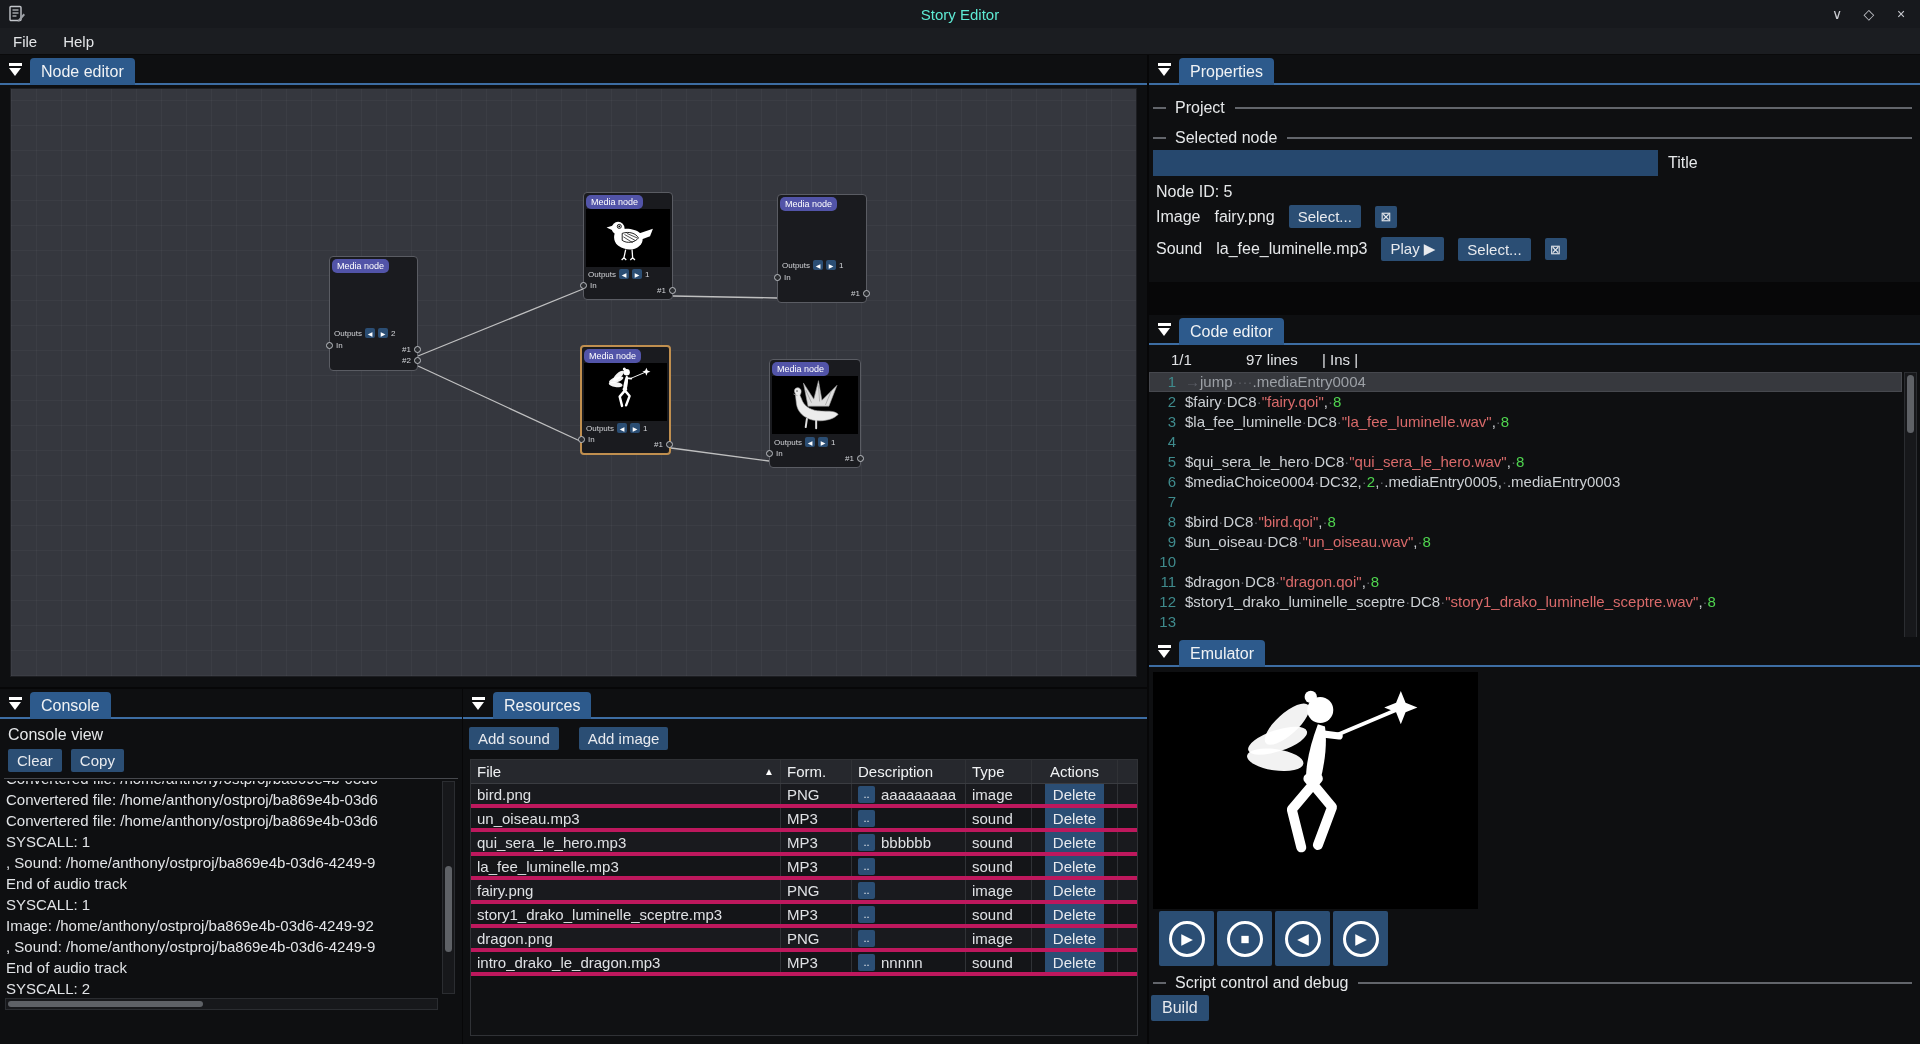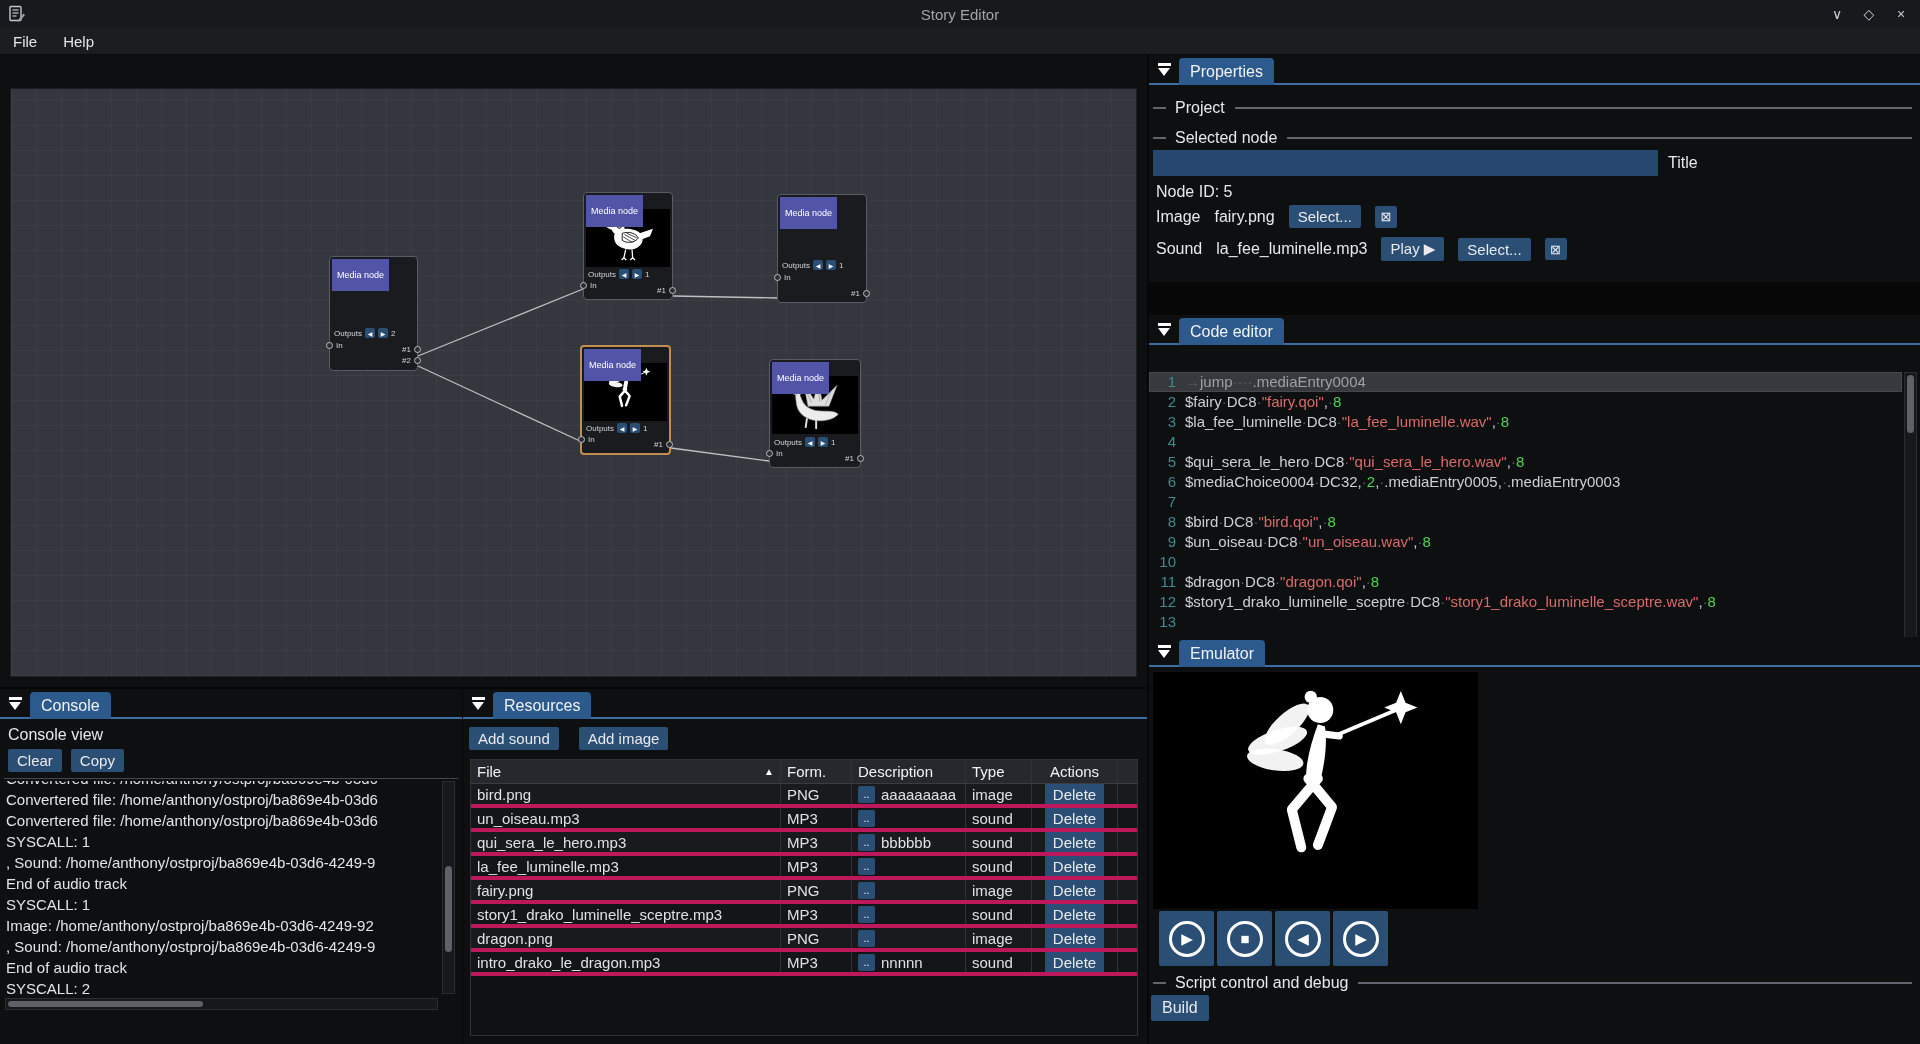--- a/index.html
+++ b/index.html
@@ -3,21 +3,21 @@
 <meta charset="utf-8">
 <style>
   * { margin:0; padding:0; box-sizing:border-box; }
   html,body { width:1920px; height:1044px; overflow:hidden; background:#070708;
               font-family:"Liberation Sans", sans-serif; }
   #app { position:relative; width:1920px; height:1044px; background:#070708; color:#dfe1e4; }
 
   
   .titlebar { position:absolute; left:0; top:0; width:1920px; height:28px; background:#17191d;
               display:flex; align-items:center; }
-  .titlebar .title { position:absolute; left:0; right:0; text-align:center; font-size:15px; color:#a3a3a3; }
+  .titlebar .title { position:absolute; left:0; right:0; text-align:center; font-size:15px; color:#5eead4; }
   .app-icon { margin-left:7px; width:20px; height:20px; z-index:2; }
   .win-controls { position:absolute; right:10px; top:0; height:28px; display:flex; gap:14px; align-items:center; z-index:2;}
   .win-btn { color:#c9cbd0; font-size:14px; width:18px; text-align:center; cursor:default; }
   .menubar { position:absolute; left:0; top:28px; width:1920px; height:27px; background:#1b1d21;
              display:flex; align-items:center; border-bottom:1px solid #0a0a0b; }
   .menu-item { padding:0 13px; font-size:15px; color:#e3e5e8; height:100%; display:flex; align-items:center; }
 
   
   .panel { position:absolute; background:#0e0f11; }
   .tabrow { position:absolute; left:0; right:0; top:0; height:30px; border-bottom:2px solid #3d6da3; }
@@ -40,21 +40,21 @@
   #node-editor { left:0; top:55px; width:1147px; height:632px; }
   .node-canvas { position:absolute; left:10px; top:33px; width:1127px; height:589px;
      background-color:#35373e; border:1px solid #1d1e22;
      background-image:
        repeating-linear-gradient(0deg, rgba(255,255,255,0.03) 0 1px, transparent 1px 25px),
        repeating-linear-gradient(90deg, rgba(255,255,255,0.03) 0 1px, transparent 1px 25px); }
   .edges { position:absolute; left:0; top:0; pointer-events:none; }
   .node { position:absolute; background:#1a1b1f; border:1px solid #5a5c63; border-radius:4px; }
   .node.sel { border:2px solid #c08f4f; }
   .node-badge { position:absolute; top:2px; left:2px; background:#5254a8; color:#fff; font-size:9px;
-                padding:11px 5px; border-radius:0; white-space:nowrap; z-index:2; }
+                padding:2px 5px; border-radius:5px; white-space:nowrap; z-index:2; }
   .node-img { position:absolute; top:16px; left:2px; right:2px; height:58px; background:#000; overflow:hidden; }
   .node-img svg { width:100%; height:100%; }
   .node-outputs { position:absolute; left:4px; display:flex; align-items:center; gap:3px; font-size:8px; color:#d2d4d8; }
   .mini-btn { width:10px; height:10px; background:#2b4e74; color:#fff; font-size:6px; display:flex;
               align-items:center; justify-content:center; border-radius:2px; }
   .node-in { position:absolute; left:-4px; display:flex; align-items:center; gap:3px; font-size:8px; color:#d2d4d8; }
   .out-port { position:absolute; right:-4px; display:flex; align-items:center; gap:3px; font-size:8px; color:#d2d4d8; }
   .port { width:7px; height:7px; border:1px solid #bcbfc4; border-radius:50%; background:#2b2d31; }
 
   
@@ -142,20 +142,27 @@
         <span class="win-btn">×</span>
       </div>
   </div>
 
   <div class="menubar">
       <span class="menu-item">File</span>
       <span class="menu-item">Help</span>
     </div>
 
   <div id="node-editor" class="panel">
+    <div class="tabrow">
+      <div class="collapse-icon">
+          <div class="bar"></div>
+          <div class="tri"></div>
+        </div>
+      <div class="tab">Node editor</div>
+    </div>
     <div class="node-canvas">
       <svg class="edges" width="1127" height="589" id="edges-svg">
           <line x1="407" y1="267" x2="572" y2="200" stroke="#cfcfcf" stroke-width="1.3" opacity="0.9"></line>
           <line x1="407" y1="277" x2="569" y2="352" stroke="#cfcfcf" stroke-width="1.3" opacity="0.9"></line>
           <line x1="662" y1="207" x2="766" y2="209" stroke="#cfcfcf" stroke-width="1.3" opacity="0.9"></line>
           <line x1="660" y1="359" x2="758" y2="372" stroke="#cfcfcf" stroke-width="1.3" opacity="0.9"></line>
         </svg>
       <div id="nodes-root">
           <div class="node" style="left: 318px; top: 167px; width: 89px; height: 115px;">
             <div class="node-badge">Media node</div>
@@ -318,20 +325,25 @@
   </div>
 
   <div id="code-editor" class="panel">
     <div class="tabrow">
       <div class="collapse-icon">
           <div class="bar"></div>
           <div class="tri"></div>
         </div>
       <div class="tab">Code editor</div>
     </div>
+    <div class="code-status">
+      <span class="cs-cursor">1/1</span>
+      <span class="cs-lines">97 lines</span>
+      <span class="cs-mode">| Ins |</span>
+    </div>
     <div class="code-area" id="code-root">
         <div class="code-line sel"><span class="ln">1</span><span class="toks"><span class="tk-w">→</span><span class="tk-d">jump</span><span class="tk-w">····</span><span class="tk-d">.mediaEntry0004</span></span></div>
         <div class="code-line"><span class="ln">2</span><span class="toks"><span class="tk-p">$fairy</span><span class="tk-w">·</span><span class="tk-p">DC8</span><span class="tk-w">·</span><span class="tk-s">"fairy.qoi"</span><span class="tk-p">,</span><span class="tk-w">·</span><span class="tk-n">8</span></span></div>
         <div class="code-line"><span class="ln">3</span><span class="toks"><span class="tk-p">$la_fee_luminelle</span><span class="tk-w">·</span><span class="tk-p">DC8</span><span class="tk-w">·</span><span class="tk-s">"la_fee_luminelle.wav"</span><span class="tk-p">,</span><span class="tk-w">·</span><span class="tk-n">8</span></span></div>
         <div class="code-line"><span class="ln">4</span><span class="toks"></span></div>
         <div class="code-line"><span class="ln">5</span><span class="toks"><span class="tk-p">$qui_sera_le_hero</span><span class="tk-w">·</span><span class="tk-p">DC8</span><span class="tk-w">·</span><span class="tk-s">"qui_sera_le_hero.wav"</span><span class="tk-p">,</span><span class="tk-w">·</span><span class="tk-n">8</span></span></div>
         <div class="code-line"><span class="ln">6</span><span class="toks"><span class="tk-p">$mediaChoice0004</span><span class="tk-w">·</span><span class="tk-p">DC32,</span><span class="tk-w">·</span><span class="tk-n">2</span><span class="tk-p">,</span><span class="tk-w">·</span><span class="tk-p">.mediaEntry0005,</span><span class="tk-w">·</span><span class="tk-p">.mediaEntry0003</span></span></div>
         <div class="code-line"><span class="ln">7</span><span class="toks"></span></div>
         <div class="code-line"><span class="ln">8</span><span class="toks"><span class="tk-p">$bird</span><span class="tk-w">·</span><span class="tk-p">DC8</span><span class="tk-w">·</span><span class="tk-s">"bird.qoi"</span><span class="tk-p">,</span><span class="tk-w">·</span><span class="tk-n">8</span></span></div>
         <div class="code-line"><span class="ln">9</span><span class="toks"><span class="tk-p">$un_oiseau</span><span class="tk-w">·</span><span class="tk-p">DC8</span><span class="tk-w">·</span><span class="tk-s">"un_oiseau.wav"</span><span class="tk-p">,</span><span class="tk-w">·</span><span class="tk-n">8</span></span></div>

